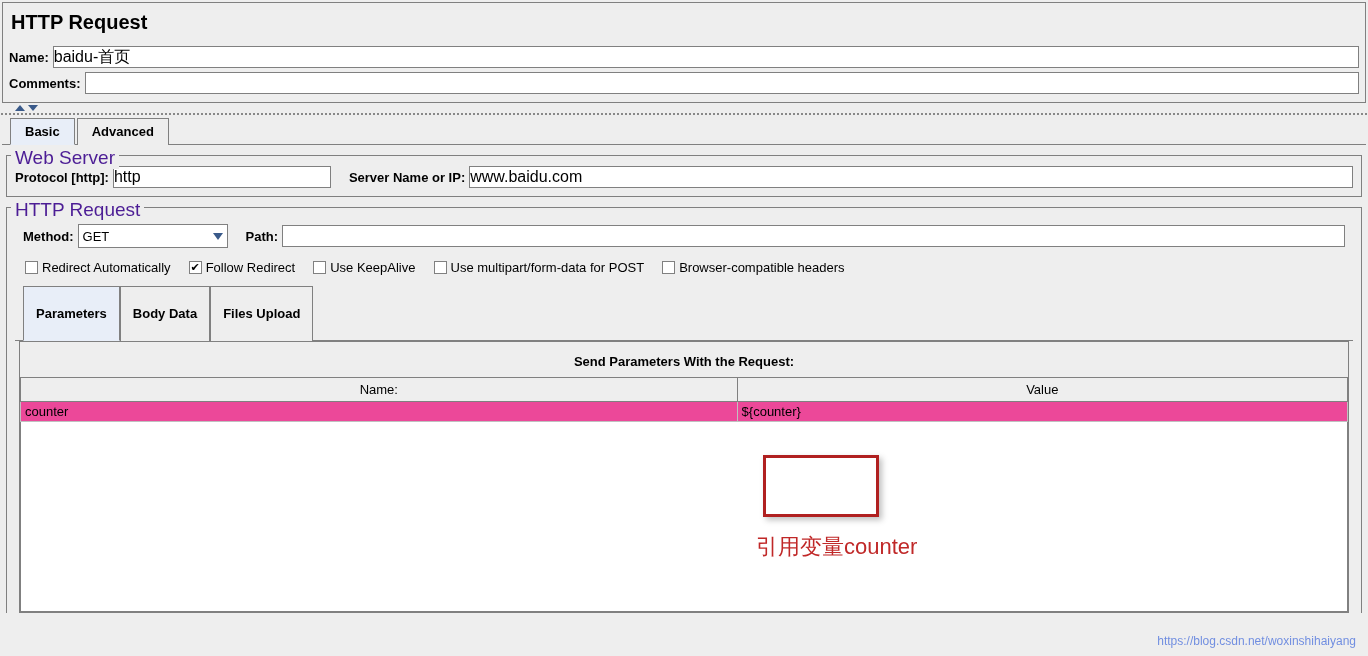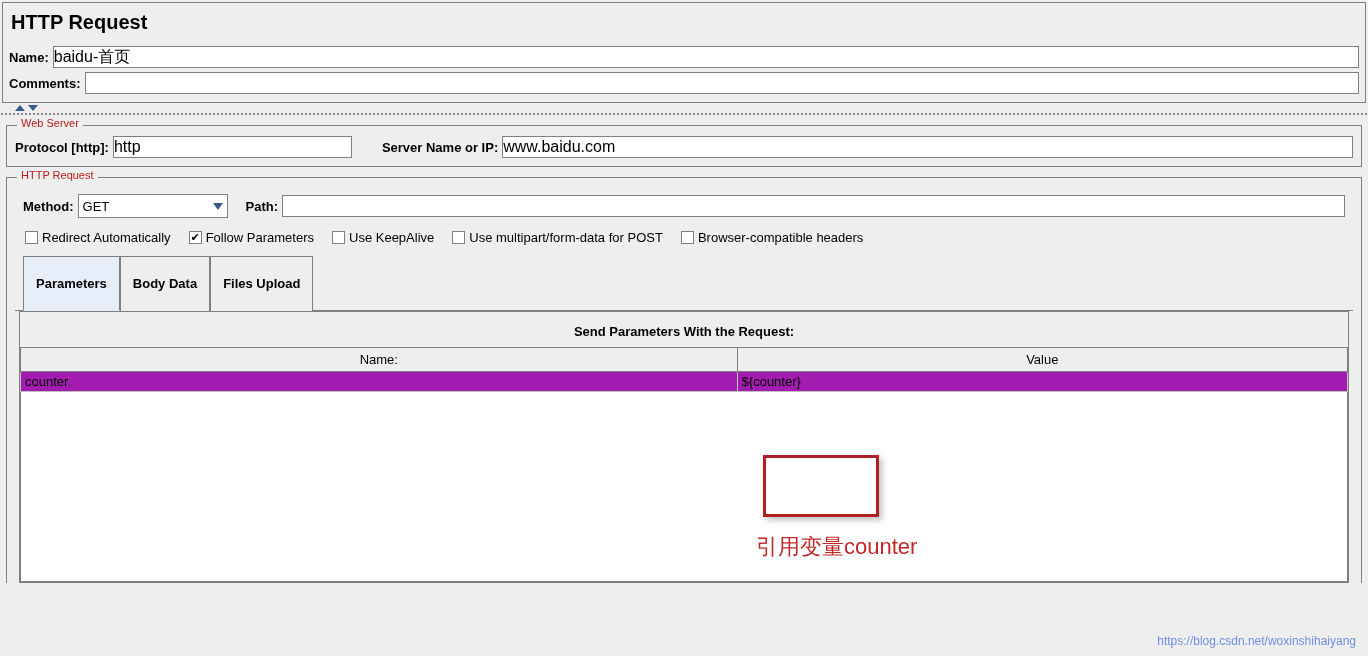--- a/index.html
+++ b/index.html
@@ -12,41 +12,41 @@
 .name-input { flex: 1; }
 .comments-input { flex: 1; border: 1px solid #808080; background: #fff; height: 20px; }
 .divider-area { height: 10px; position: relative; margin: 2px 0; }
 .divider-area::before { content: ""; position: absolute; left: 15px; top: 0; width: 0; height: 0; border-left: 5px solid transparent; border-right: 5px solid transparent; border-bottom: 6px solid #3a5a8a; }
 .divider-area::after { content: ""; position: absolute; left: 28px; top: 0; width: 0; height: 0; border-left: 5px solid transparent; border-right: 5px solid transparent; border-top: 6px solid #3a5a8a; }
 .dotted-bar { position: absolute; left: 0; right: 0; top: 7px; height: 3px; background-image: radial-gradient(circle, #888 1px, transparent 1px); background-size: 4px 4px; }
 .tab-row { display: flex; border-bottom: 1px solid #808080; margin-top: 2px; padding-left: 8px; }
 .tab { padding: 5px 14px; border: 1px solid #808080; border-bottom: none; background: #eeeeee; margin-right: 2px; cursor: pointer; font-weight: bold; position: relative; top: 1px; }
 .tab.active { background: #e8eef8; border-bottom: 1px solid #e8eef8; }
 .fieldset { border: 1px solid #808080; margin: 10px 4px; padding: 10px 8px 8px 8px; position: relative; }
-.fieldset-title { position: absolute; top: -9px; left: 10px; background: #eeeeee; padding: 0 4px; color: #b91c1c; font-size: 11px; }
+.fieldset-title { position: absolute; top: -9px; left: 4px; background: #eeeeee; padding: 0 4px; color: #4c1d95; font-size: 19px; }
 .ws-row { display: flex; align-items: center; }
 .ws-row .label { font-weight: bold; }
-.proto-input { width: 239px; margin-right: 30px; }
+.proto-input { width: 218px; margin-right: 18px; }
 .server-input { flex: 1; }
 .method-row { display: flex; align-items: center; padding: 6px 8px; }
 .method-select { display: flex; align-items: center; border: 1px solid #808080; background: #fff; width: 150px; height: 24px; padding: 0 4px; justify-content: space-between; margin-right: 18px; }
 .method-select .arrow { width: 0; height: 0; border-left: 5px solid transparent; border-right: 5px solid transparent; border-top: 7px solid #3a5a8a; }
 .path-input { flex: 1; }
 .check-row { display: flex; align-items: center; padding: 6px 10px; gap: 18px; flex-wrap: wrap; }
 .check-item { display: flex; align-items: center; gap: 4px; }
 .checkbox { width: 13px; height: 13px; border: 1px solid #808080; background: #fff; display: flex; align-items: center; justify-content: center; font-size: 11px; line-height: 1; }
 .checkbox.checked::after { content: "✔"; color: #000; font-size: 11px; }
 .sub-tabs { display: flex; border-bottom: 1px solid #808080; padding-left: 8px; margin-top: 4px; }
 .sub-tab { padding: 19px 12px; border: 1px solid #808080; border-bottom: none; background: #eeeeee; margin-right: 0; cursor: pointer; font-weight: bold; position: relative; top: 1px; }
 .sub-tab.active { background: #e8eef8; border-bottom: 1px solid #e8eef8; }
 .params-area { border: 1px solid #808080; margin: 0 4px; background: #eeeeee; padding-top: 12px; }
 .params-title { text-align: center; font-weight: bold; margin-bottom: 8px; }
 .params-table { width: 100%; border-collapse: collapse; background: #fff; }
 .params-table th { background: #eeeeee; border: 1px solid #808080; padding: 4px; font-weight: normal; text-align: center; }
-.params-table td { border: 1px solid #c0c0c0; padding: 2px 4px; background: #a21caf; height: 16px; }
+.params-table td { border: 1px solid #c0c0c0; padding: 2px 4px; background: #ec4899; height: 16px; }
 .params-table .col-name { width: 54%; }
 .table-body-area { height: 190px; background: #fff; border-left: 1px solid #808080; border-right: 1px solid #808080; border-bottom: 1px solid #808080; }
 .annotation-box { position: absolute; border: 3px solid #b02020; pointer-events: none; box-shadow: 3px 3px 6px rgba(0,0,0,0.25); }
 .annotation-text { position: absolute; color: #c02828; font-size: 22px; font-weight: normal; pointer-events: none; }
 .watermark { position: absolute; right: 12px; bottom: 8px; color: #1d4ed8; font-size: 12px; opacity: 0.6; }
 </style>
 </head>
 <body>
 
 <div class="panel">
@@ -59,20 +59,24 @@
     <span class="label">Comments:</span>
     <input type="text" class="comments-input" value="" style="">
   </div>
 </div>
 
 <div class="divider-area">
   <div class="dotted-bar"></div>
 </div>
 
 <div style="margin:0 2px;">
+  <div class="tab-row">
+    <div class="tab active">Basic</div>
+    <div class="tab">Advanced</div>
+  </div>
 
   <div class="fieldset">
     <div class="fieldset-title">Web Server</div>
     <div class="ws-row">
       <span class="label">Protocol [http]:</span>
       <input type="text" class="proto-input" value="http" style="">
       <span class="label">Server Name or IP:</span>
       <input type="text" class="server-input" value="www.baidu.com" style="">
     </div>
   </div>
@@ -88,21 +92,21 @@
       <span class="label">Path:</span>
       <input type="text" class="path-input" value="" style="">
     </div>
     <div class="check-row">
       <div class="check-item">
         <span class="checkbox"></span>
         <span>Redirect Automatically</span>
       </div>
       <div class="check-item">
         <span class="checkbox checked"></span>
-        <span>Follow Parameters</span>
+        <span>Follow Redirect</span>
       </div>
       <div class="check-item">
         <span class="checkbox"></span>
         <span>Use KeepAlive</span>
       </div>
       <div class="check-item">
         <span class="checkbox"></span>
         <span>Use multipart/form-data for POST</span>
       </div>
       <div class="check-item">

